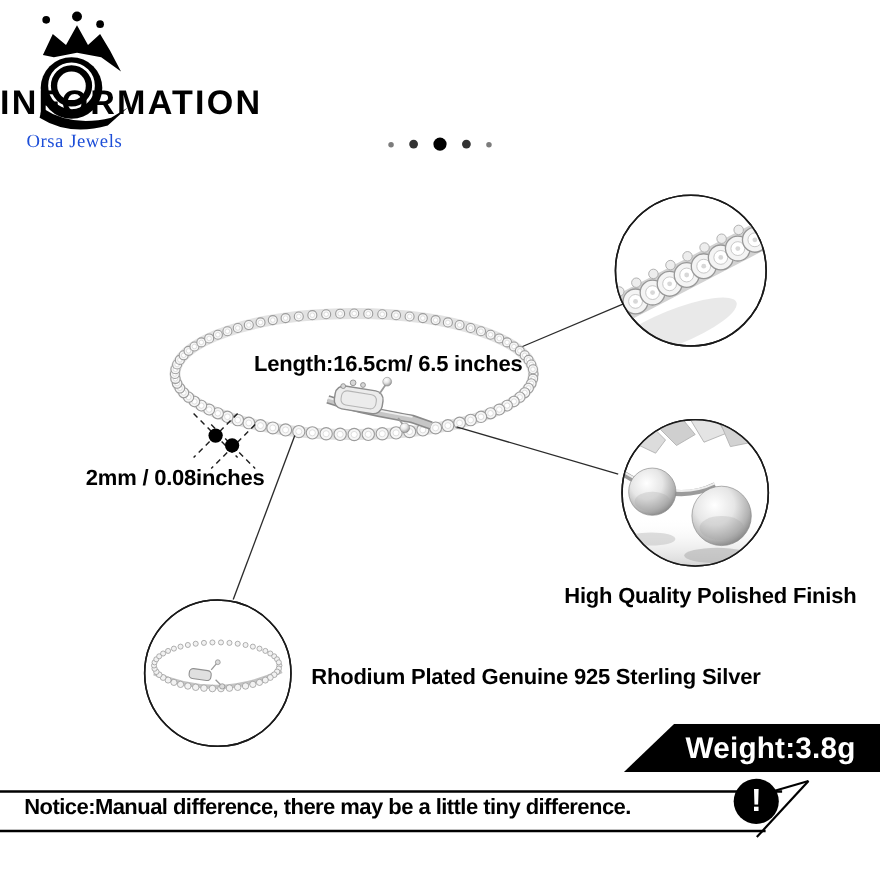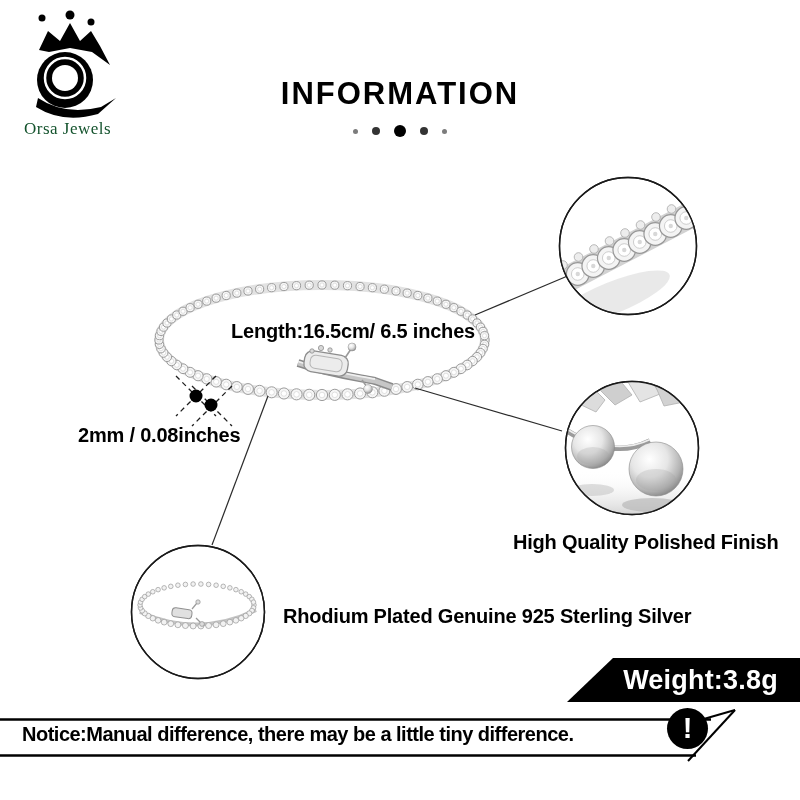--- a/index.html
+++ b/index.html
@@ -1,22 +1,22 @@
 <!DOCTYPE html>
 <html><head>
 <meta charset="utf-8">
 <style>
   html,body{margin:0;padding:0;background:#fff;}
   .canvas{position:relative;width:800px;height:800px;background:#ffffff;overflow:hidden;
           font-family:"Liberation Sans",sans-serif;color:#000;}
   .decor-svg{position:absolute;left:0;top:0;z-index:1;}
   .brand{position:absolute;left:15px;top:10px;width:150px;z-index:2;}
   .brand-name{position:absolute;left:24px;top:119px;width:150px;z-index:2;
-              font-family:"Liberation Serif",serif;font-size:17px;letter-spacing:.5px;color:#14532d;}
-  .page-title{position:absolute;left:0;right:0;top:76px;text-align:center;z-index:2;
+              font-family:"Liberation Serif",serif;font-size:17px;letter-spacing:.5px;color:#1d4ed8;}
+  .page-title{position:absolute;left:0;right:0;top:76px;z-index:2;
               font-size:31px;font-weight:800;letter-spacing:2px;}
   .title-dots{position:absolute;left:0;right:0;top:124px;height:14px;display:flex;
               justify-content:center;align-items:center;gap:14px;z-index:2;}
   .title-dots span{border-radius:50%;display:block;}
   .d-s{width:5px;height:5px;background:#7c7c7c;}
   .d-m{width:8px;height:8px;background:#333;}
   .d-l{width:12px;height:12px;background:#000;}
   .lbl{position:absolute;z-index:2;font-weight:bold;white-space:nowrap;letter-spacing:-.2px;}
   .lbl-length{left:231px;top:320px;font-size:20px;}
   .lbl-width{left:78px;top:424px;font-size:20px;}

